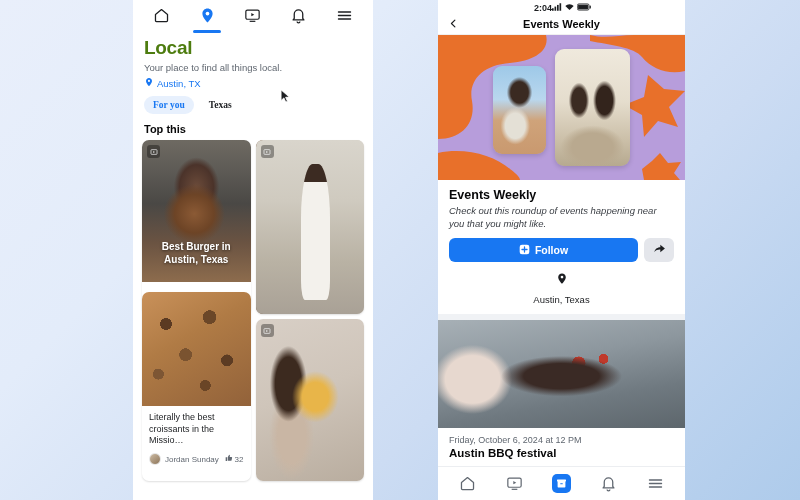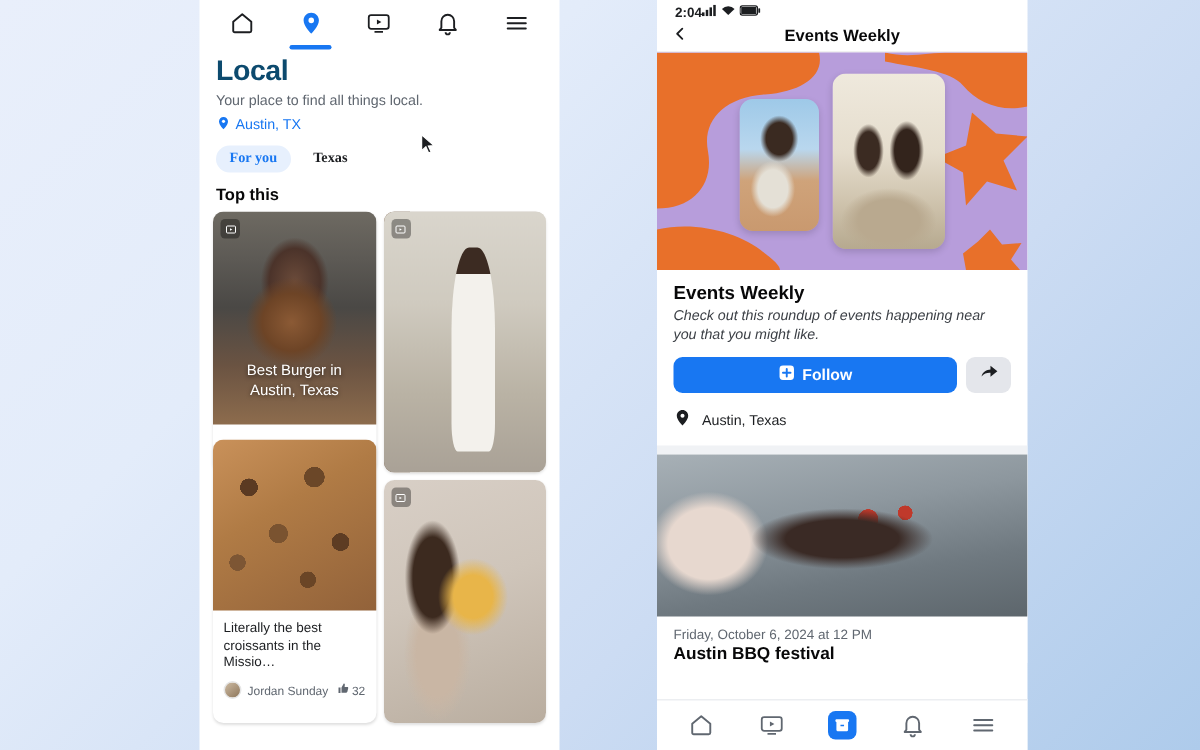--- a/index.html
+++ b/index.html
@@ -36,21 +36,21 @@
   .nav-underline {
     position: absolute;
     left: 50%; transform: translateX(-50%);
     bottom: -4px;
     width: 28px; height: 2.5px;
     background: #1877f2;
     border-radius: 2px;
   }
 
   .local-body { padding: 6px 11px 0 11px; }
-  .local-title { font-size: 19px; font-weight: bold; color: #0c4a6e; letter-spacing: -0.3px; margin-bottom: 3px; }
+  .local-title { font-size: 19px; font-weight: bold; color: #4d7c0f; letter-spacing: -0.3px; margin-bottom: 3px; }
   .local-sub { font-size: 9.5px; color: #606770; margin-bottom: 4px; }
   .local-loc { display: flex; align-items: center; gap: 3px; font-size: 9.5px; color: #1877f2; }
 
   .tabs { display: flex; align-items: center; gap: 6px; margin-top: 7px; font-family: Liberation Serif, serif; }
   .pill {
     font-size: 9.5px; font-weight: bold;
     padding: 4px 9px;
     border-radius: 14px;
   }
   .pill.active { background: #e7f0fd; color: #1877f2; }
@@ -74,21 +74,21 @@
   .card-media { position: relative; width: 100%; overflow: hidden; }
   .reel-badge {
     position: absolute; top: 5px; left: 5px;
     width: 13px; height: 13px; border-radius: 3px;
     background: rgba(0,0,0,.35);
     display: flex; align-items: center; justify-content: center;
   }
   .card-overlay-text {
     position: absolute; left: 0; right: 0; bottom: 16px;
     text-align: center;
-    color: #fff; font-size: 10px; font-weight: 400;
+    color: #fff; font-size: 10px; font-weight: 700;
     line-height: 1.25;
     text-shadow: 0 1px 3px rgba(0,0,0,.55);
     padding: 0 8px;
   }
   .card-cap { padding: 6px 7px 5px 7px; }
   .card-cap-title { font-size: 9px; color: #1c1e21; line-height: 1.3; }
   .card-cap-meta { display: flex; align-items: center; justify-content: space-between; margin-top: 6px; }
   .cap-user { display: flex; align-items: center; gap: 4px; font-size: 8px; color: #606770; }
   .avatar-sm {
     width: 12px; height: 12px; border-radius: 50%;
@@ -140,21 +140,21 @@
       radial-gradient(ellipse 34% 26% at 50% 52%, #3a2a25 0 45%, rgba(58,42,37,0) 72%),
       radial-gradient(circle 11px at 57% 40%, #c0392b 0 60%, rgba(192,57,43,0) 62%),
       radial-gradient(circle 8px at 67% 36%, #c0392b 0 60%, rgba(192,57,43,0) 62%),
       radial-gradient(ellipse 20% 40% at 14% 55%, #e7d8cf 0 55%, rgba(231,216,207,0) 80%),
       linear-gradient(170deg,#a7b0b6 0%, #8d979e 38%, #6f7980 70%, #5d666c 100%);
   }
 
   
   .status-bar {
     height: 13px;
-    display: flex; align-items: flex-end; justify-content: flex-start;
+    display: flex; align-items: flex-end; justify-content: center;
     padding: 0 10px 0 12px;
     font-size: 9px; font-weight: bold; color: #1c1e21;
     overflow: hidden;
   }
   .status-right { display: flex; align-items: flex-end; gap: 3px; }
   .r-header {
     height: 22px;
     display: flex; align-items: center;
     position: relative;
     border-bottom: 1px solid #f0f0f0;
@@ -208,21 +208,21 @@
   }
   .share-btn {
     width: 30px; height: 24px;
     background: #e4e6eb;
     border-radius: 6px;
     display: flex; align-items: center; justify-content: center;
   }
   .loc-row {
     display: flex; align-items: center; gap: 7px;
     padding: 10px 0 9px 0;
-    font-size: 9.5px; color: #1c1e21;
+    font-size: 9.5px; color: #1c1e21; flex-direction: column;
   }
   .divider { height: 6px; background: #f0f2f5; }
 
   .event-card { background: #fff; }
   .event-img { height: 108px; width: 100%; }
   .event-meta { padding: 7px 11px 0 11px; }
   .event-date { font-size: 9px; color: #606770; margin-bottom: 2px; }
   .event-name { font-size: 11.5px; font-weight: bold; color: #080809; }
 
   .bottom-nav {

